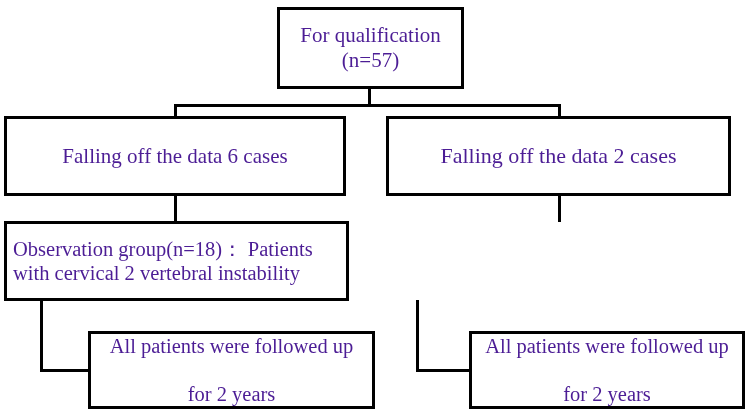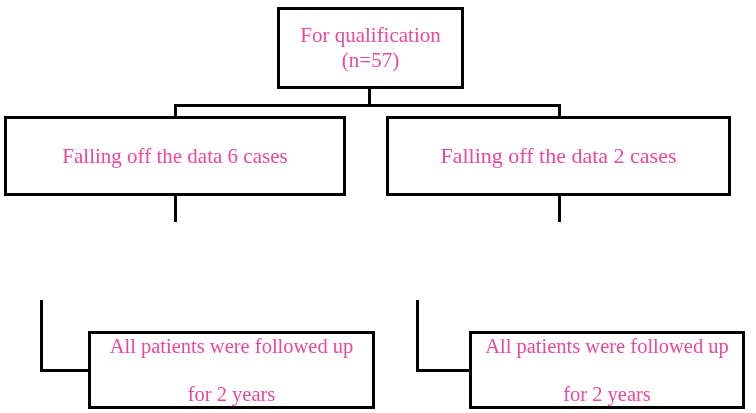--- a/index.html
+++ b/index.html
@@ -7,21 +7,21 @@
     padding: 0;
     background: #ffffff;
   }
   #canvas {
     position: relative;
     width: 756px;
     height: 413px;
     background: #ffffff;
     overflow: hidden;
     font-family: "Liberation Serif", "DejaVu Serif", serif;
-    color: #ec4899;
+    color: #4c1d95;
   }
   .node {
     position: absolute;
     box-sizing: border-box;
     border: 3px solid #000000;
     background: #ffffff;
     display: flex;
     align-items: center;
     justify-content: center;
     text-align: center;
@@ -109,20 +109,23 @@
   </div>
 
   <div class="node" id="node-drop-left">
     <span class="label">Falling off the data 6 cases</span>
   </div>
 
   <div class="node" id="node-drop-right">
     <span class="label">Falling off the data 2 cases</span>
   </div>
 
+  <div class="node" id="node-obs">
+    <span class="label">Observation group(n=18)：  Patients with cervical 2 vertebral instability</span>
+  </div>
 
 
   <div class="node" id="node-fu-left">
     <span class="label">
       <span class="l1">All patients were followed up</span>
       <span class="l2">for 2 years</span>
     </span>
   </div>
 
   <div class="node" id="node-fu-right">

